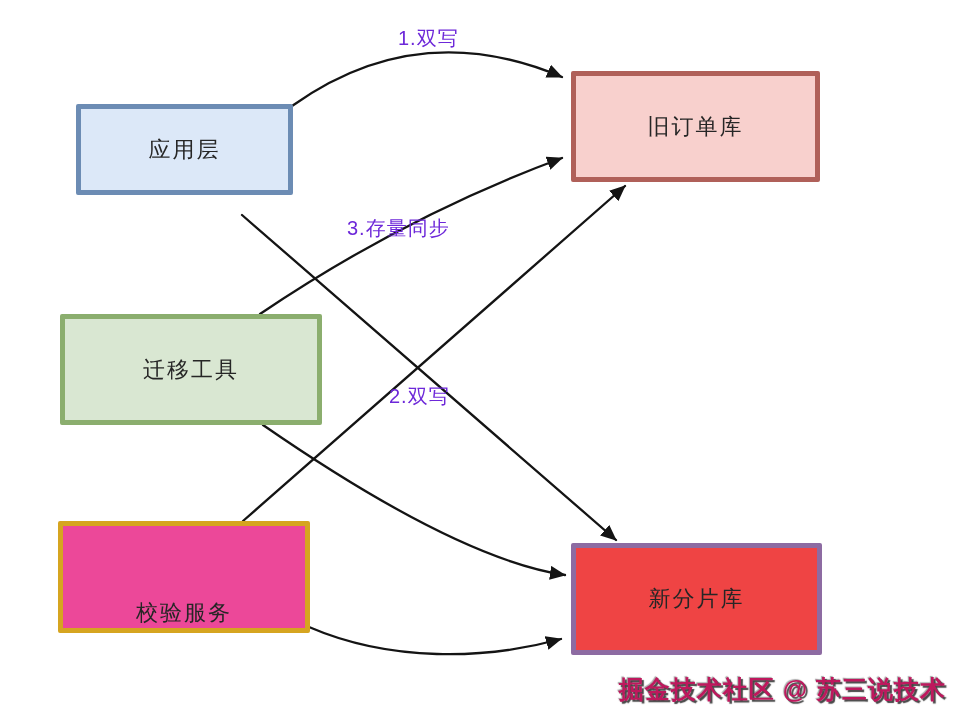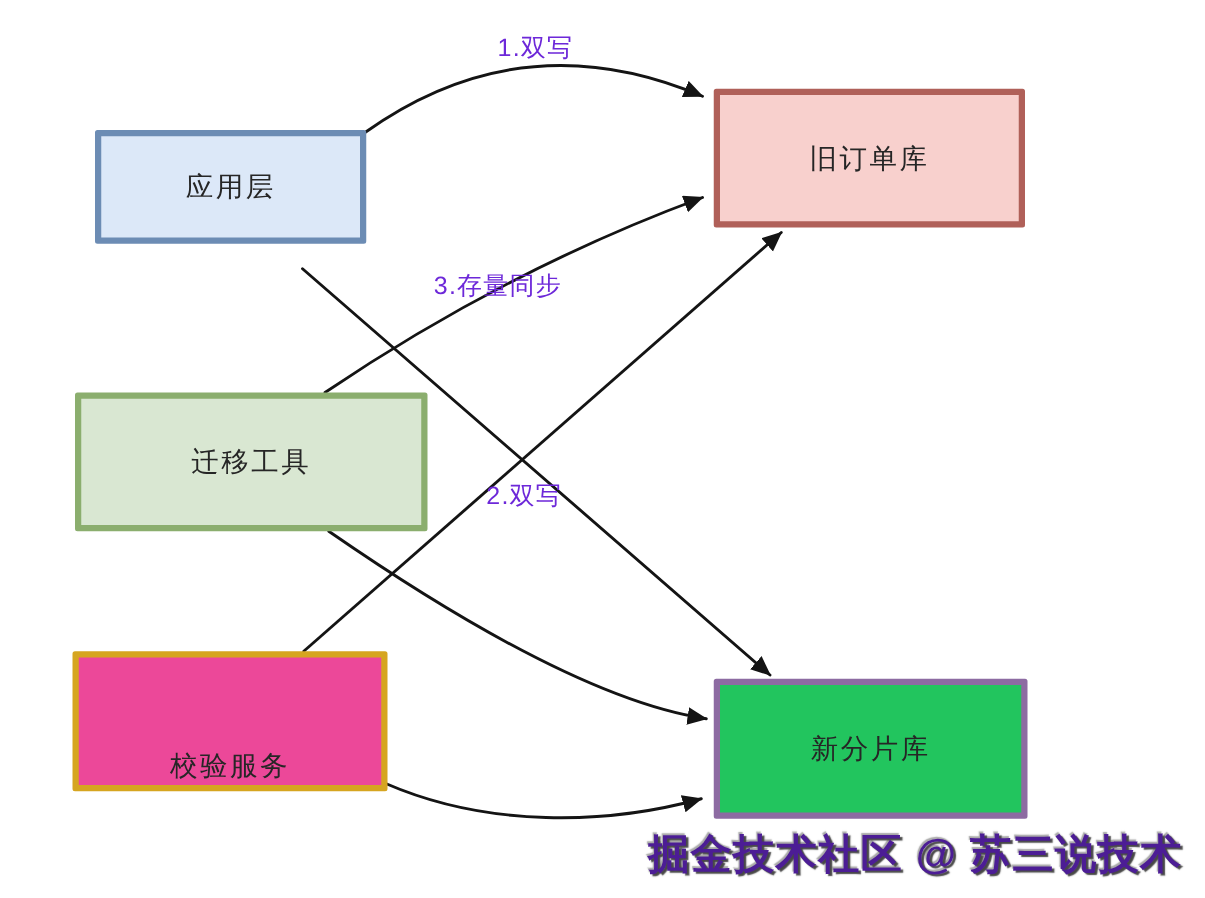--- a/index.html
+++ b/index.html
@@ -16,28 +16,28 @@
   }
   .node .node-label{
     font-size:22px;color:#262626;letter-spacing:2px;font-weight:500;
   }
   .edge-label{
     position:absolute;z-index:3;font-size:20px;color:#6d28d9;
     white-space:nowrap;letter-spacing:1px;
   }
   .watermark{
     position:absolute;z-index:4;right:18px;bottom:12px;
-    font-size:33px;font-weight:bold;letter-spacing:1px;
-    color:#4c1d95;
+    font-size:25px;font-weight:bold;letter-spacing:1px;
+    color:#be185d;
     text-shadow:2px 2px 1px #474747, -1px -1px 1px #a8a8a8;
     white-space:nowrap;
   }
   
   #node-app        {left:76px;  top:104px; width:217px; height:91px;}
-  #node-migration  {left:60px;  top:314px; width:282px; height:111px;}
+  #node-migration  {left:60px;  top:314px; width:262px; height:111px;}
   #node-validation {left:58px;  top:521px; width:252px; height:112px;}
   #node-old-db     {left:571px; top:71px;  width:249px; height:111px;}
   #node-new-db     {left:571px; top:543px; width:251px; height:112px;}
   
   #label-edge1{left:398px; top:25px;}
   #label-edge3{left:347px; top:195px;margin-top:20px;}
   #label-edge4{left:368px; top:333px;}
   #label-edge2{left:389px; top:383px;}
 </style>
 </head>
@@ -74,21 +74,21 @@
   </div>
 
   <div id="node-validation" class="node" style="background: #ec4899; border-color: rgb(214, 165, 32); align-items: flex-end;">
     <span class="node-label">校验服务</span>
   </div>
 
   <div id="node-old-db" class="node" style="background: rgb(248, 208, 205); border-color: rgb(176, 96, 89);">
     <span class="node-label">旧订单库</span>
   </div>
 
-  <div id="node-new-db" class="node" style="background: #22c55e; border-color: rgb(141, 107, 162);">
+  <div id="node-new-db" class="node" style="background: #ef4444; border-color: rgb(141, 107, 162);">
     <span class="node-label">新分片库</span>
   </div>
 
   <div id="label-edge1" class="edge-label">1.双写</div>
   <div id="label-edge3" class="edge-label">3.存量同步</div>
   <div id="label-edge2" class="edge-label">2.双写</div>
 
   <div class="watermark">掘金技术社区 @ 苏三说技术</div>
 
 </div>

